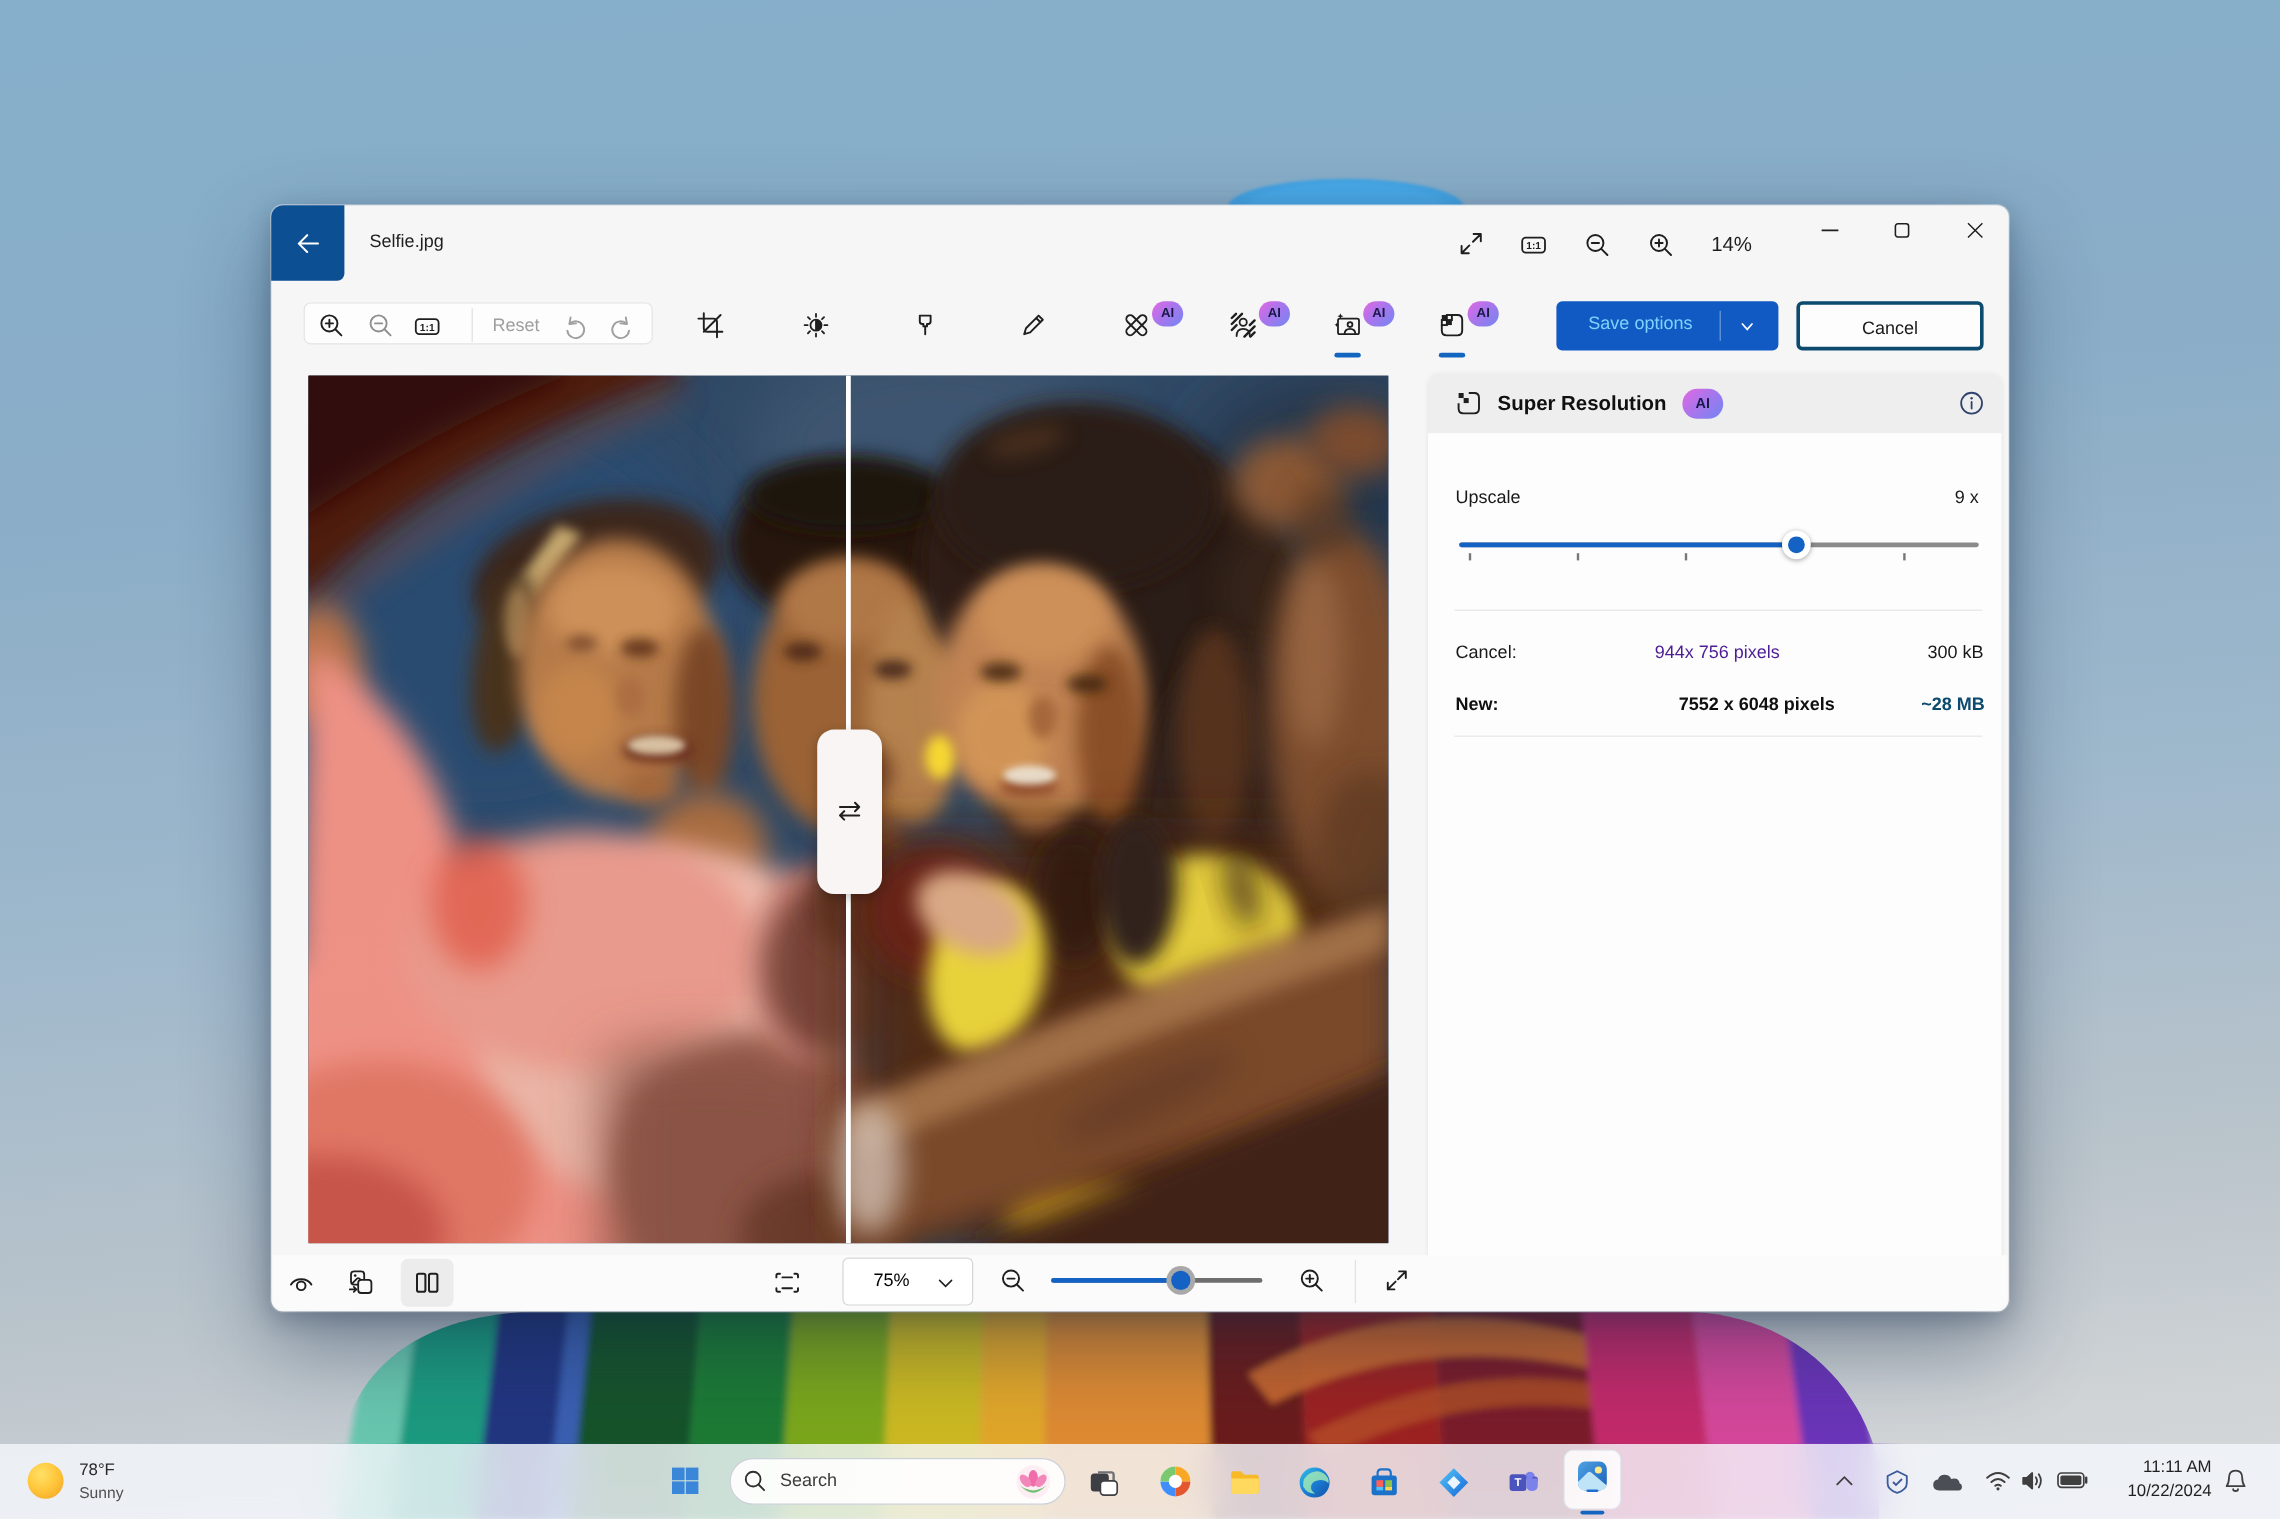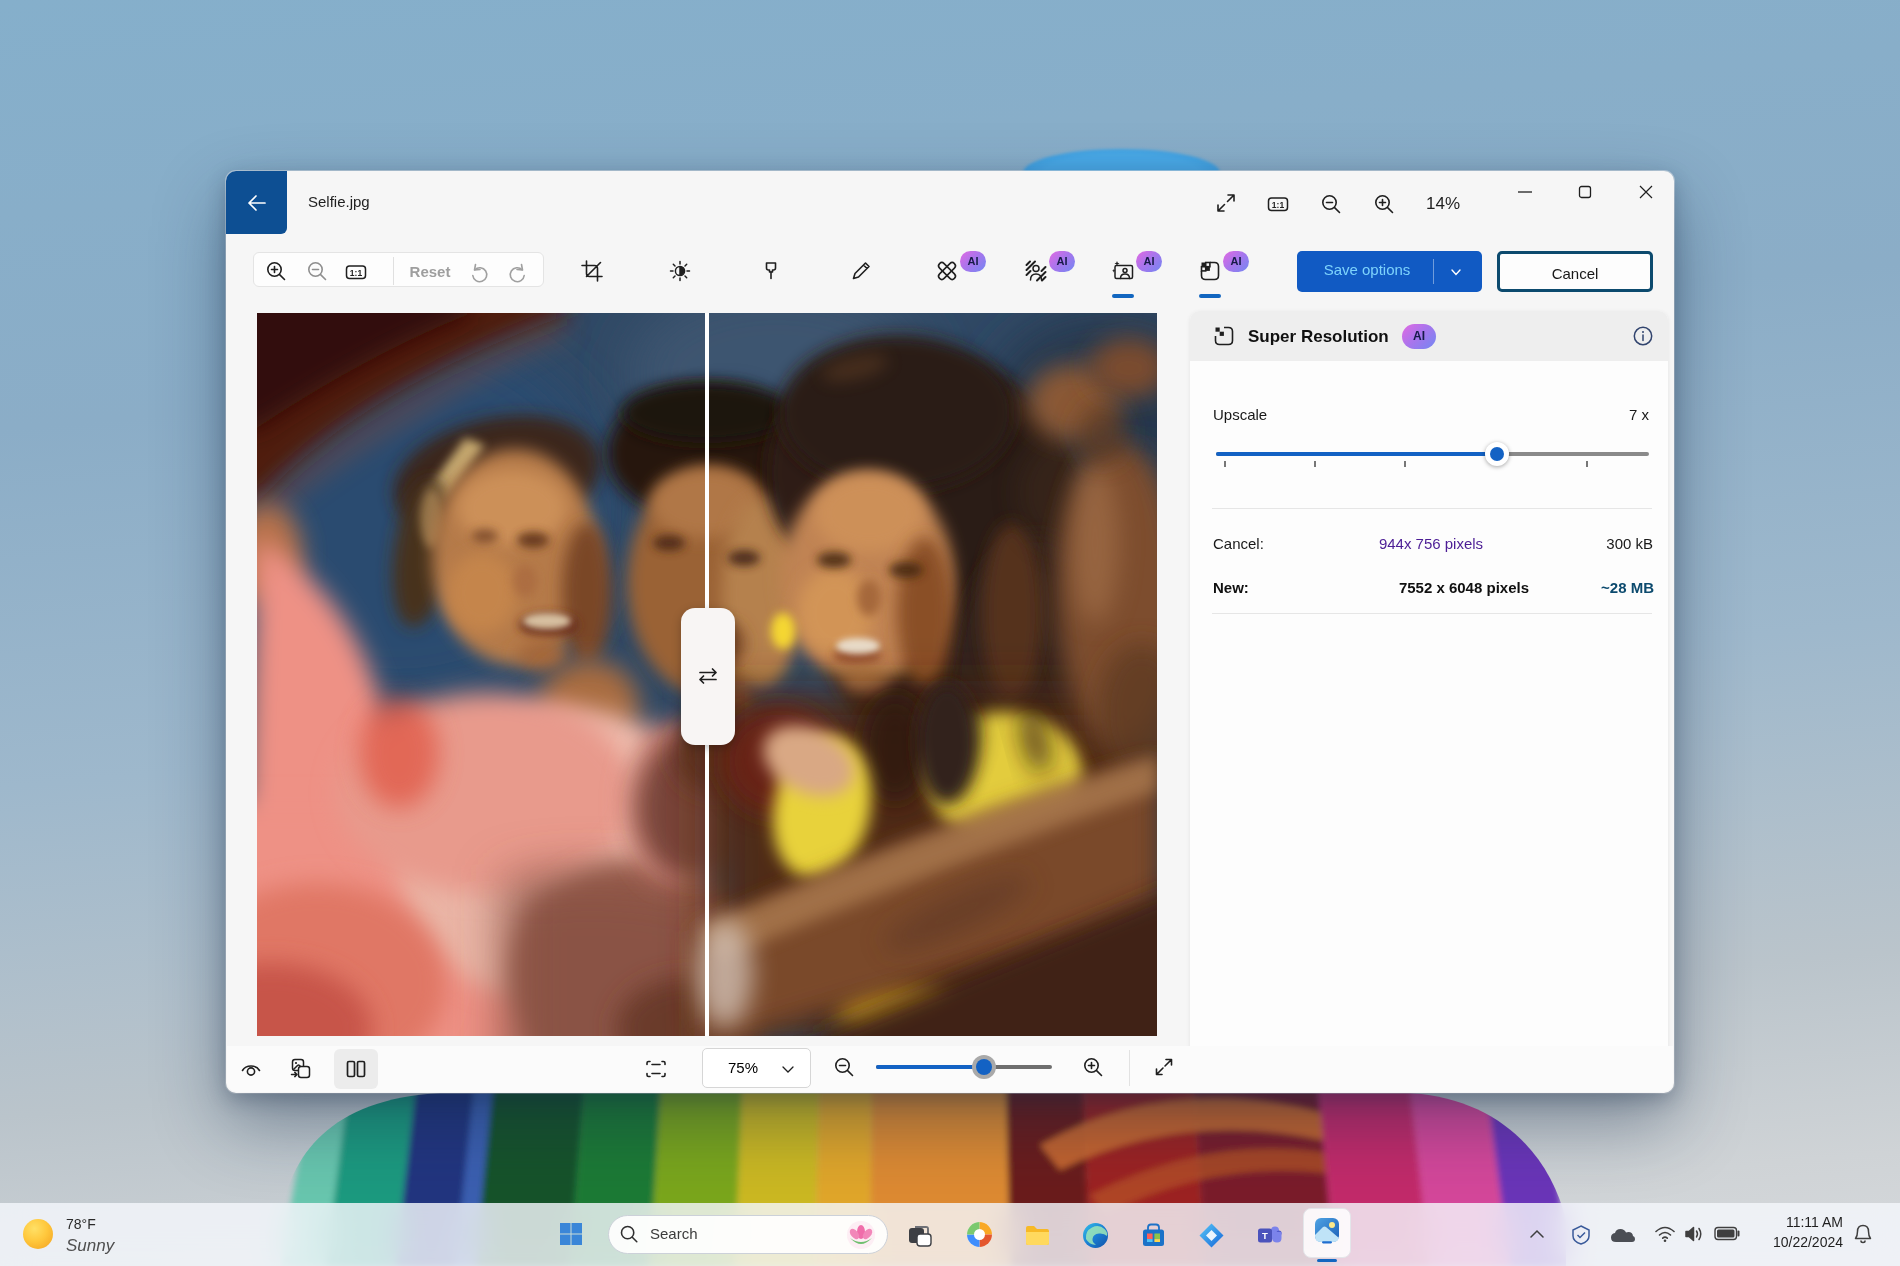--- a/index.html
+++ b/index.html
@@ -104,21 +104,21 @@
       </svg>
     <svg class="ic" style="left:79px;top:88px" width="24" height="24" viewBox="0 0 24 24" fill="none" stroke="#8f8f8f" stroke-width="1.6" stroke-linecap="round">
         <circle cx="10.5" cy="10.5" r="6.7"></circle>
         <path d="M15.6,15.6 L20.5,20.5 M7.5,10.5 H13.5"></path>
       </svg>
     <svg class="ic" style="left:118px;top:89px" width="24" height="24" viewBox="0 0 24 24" fill="none" stroke="#1f1f1f" stroke-width="1.5">
         <rect x="2.5" y="6" width="19" height="12.5" rx="3"></rect>
         <text x="12" y="15.5" font-size="8.5" font-weight="bold" fill="#1f1f1f" stroke="none" text-anchor="middle">1:1</text>
       </svg>
     <div class="abs" style="left:167px;top:86px;width:1px;height:28px;background:#e0e0e0;"></div>
-    <div class="abs" style="left:178px;top:92px;width:52px;text-align:center;font-size:15px;color:#9e9e9e;font-weight:bold;">Reset</div>
+    <div class="abs" style="left:178px;top:92px;width:52px;text-align:center;font-size:15px;color:#9e9e9e;">Reset</div>
     <svg class="ic" style="left:240px;top:89px" width="24" height="24" viewBox="0 0 24 24" fill="none" stroke="#a0a0a0" stroke-width="1.6" stroke-linecap="round" stroke-linejoin="round">
         <path d="M9.5,4.5 L8.5,10 L14,9.5"></path>
         <path d="M8.8,9.8 A7,7 0 1 1 6.8,15.5"></path>
       </svg>
     <svg class="ic" style="left:281px;top:89px" width="24" height="24" viewBox="0 0 24 24" fill="none" stroke="#a0a0a0" stroke-width="1.6" stroke-linecap="round" stroke-linejoin="round">
         <path d="M14.5,4.5 L15.5,10 L10,9.5"></path>
         <path d="M15.2,9.8 A7,7 0 1 0 17.2,15.5"></path>
       </svg>
     <svg class="ic" style="left:354px;top:88px" width="24" height="24" viewBox="0 0 24 24" fill="none" stroke="#1f1f1f" stroke-width="1.6" stroke-linecap="round" stroke-linejoin="round">
         <path d="M6.5,2 V14.5 Q6.5,17.5 9.5,17.5 H22 M2,6.5 H14.5 Q17.5,6.5 17.5,9.5 V22 M20.5,3.5 L6.5,17.5"></path>
@@ -297,21 +297,21 @@
           </svg>
         <div class="abs" style="left:58px;top:16px;font-size:17px;font-weight:bold;color:#101010;">Super Resolution</div>
         <div class="ai" style="left:212px;top:13px;width:34px;height:25px;line-height:25px;border-radius:13px;font-size:12px;">AI</div>
         <svg class="ic" style="left:442px;top:14px" width="22" height="22" viewBox="0 0 22 22" fill="none" stroke="#31446e" stroke-width="1.5">
             <circle cx="11" cy="11" r="8.7"></circle>
             <path d="M11,10 V15.5" stroke-linecap="round"></path>
             <circle cx="11" cy="6.9" r="1" fill="#31446e" stroke="none"></circle>
           </svg>
       </div>
       <div class="abs" style="left:23px;top:95px;font-size:15px;color:#191919;">Upscale</div>
-      <div class="abs" style="left:359px;top:95px;width:100px;text-align:right;font-size:15px;color:#191919;">7 x</div>
+      <div class="abs" style="left:359px;top:95px;width:100px;text-align:right;font-size:15px;color:#191919;">9 x</div>
       <div class="abs" style="left:26px;top:141px;width:433px;height:4px;border-radius:2px;background:#8a8a8a;"></div>
       <div class="abs" style="left:26px;top:141px;width:281px;height:4px;border-radius:2px;background:#1362c4;"></div>
       <div class="abs" style="left:34px;top:150px;width:2px;height:6px;background:#777;"></div>
       <div class="abs" style="left:124px;top:150px;width:2px;height:6px;background:#777;"></div>
       <div class="abs" style="left:214px;top:150px;width:2px;height:6px;background:#777;"></div>
       <div class="abs" style="left:396px;top:150px;width:2px;height:6px;background:#777;"></div>
       <div class="abs" style="left:295px;top:131px;width:24px;height:24px;border-radius:50%;background:#fff;box-shadow:0 1px 4px rgba(0,0,0,.35);"></div>
       <div class="abs" style="left:300px;top:136px;width:14px;height:14px;border-radius:50%;background:#1362c4;"></div>
       <div class="abs" style="left:22px;top:197px;width:440px;height:1px;background:#e6e6e6;"></div>
       <div class="abs" style="left:23px;top:224px;font-size:15px;color:#191919;">Cancel:</div>
@@ -361,21 +361,21 @@
         <path d="M15.6,15.6 L20.5,20.5 M7.5,10.5 H13.5 M10.5,7.5 V13.5"></path>
       </svg>
     <div class="abs" style="left:903px;top:879px;width:1px;height:36px;background:#e2e2e2;"></div>
     <svg class="ic" style="left:926px;top:884px" width="24" height="24" viewBox="0 0 24 24" fill="none" stroke="#1f1f1f" stroke-width="1.6" stroke-linecap="round" stroke-linejoin="round">
         <path d="M14,4.5 H19.5 V10 M19.5,4.5 L13,11 M10,19.5 H4.5 V14 M4.5,19.5 L11,13"></path>
       </svg>
   </div>
   <div id="taskbar">
     <div class="abs" style="left:23px;top:16px;width:30px;height:30px;border-radius:50%;background:radial-gradient(circle at 38% 32%,#ffe066 0%,#ffc83d 45%,#f29f1e 100%);"></div>
     <div class="abs" style="left:66px;top:13px;font-size:14px;color:#2a2a2a;">78°F</div>
-    <div class="abs" style="left:66px;top:33px;font-size:17px;color:#4f4f4f;font-style:italic;">Sunny</div>
+    <div class="abs" style="left:66px;top:33px;font-size:13px;color:#4f4f4f;">Sunny</div>
 
     <svg class="ic" style="left:559px;top:19px" width="24" height="24" viewBox="0 0 24 24">
         <rect x="1" y="1" width="10.5" height="10.5" fill="#3a86d8"></rect>
         <rect x="12.5" y="1" width="10.5" height="10.5" fill="#3a86d8"></rect>
         <rect x="1" y="12.5" width="10.5" height="10.5" fill="#3a86d8"></rect>
         <rect x="12.5" y="12.5" width="10.5" height="10.5" fill="#3a86d8"></rect>
       </svg>
 
     <div class="abs" style="left:608px;top:12px;width:280px;height:39px;background:rgba(255,255,255,.92);border:1px solid #ccd1d9;border-radius:20px;"></div>
     <svg class="ic" style="left:618px;top:20px" width="22" height="22" viewBox="0 0 24 24" fill="none" stroke="#2f2f2f" stroke-width="1.7" stroke-linecap="round">

